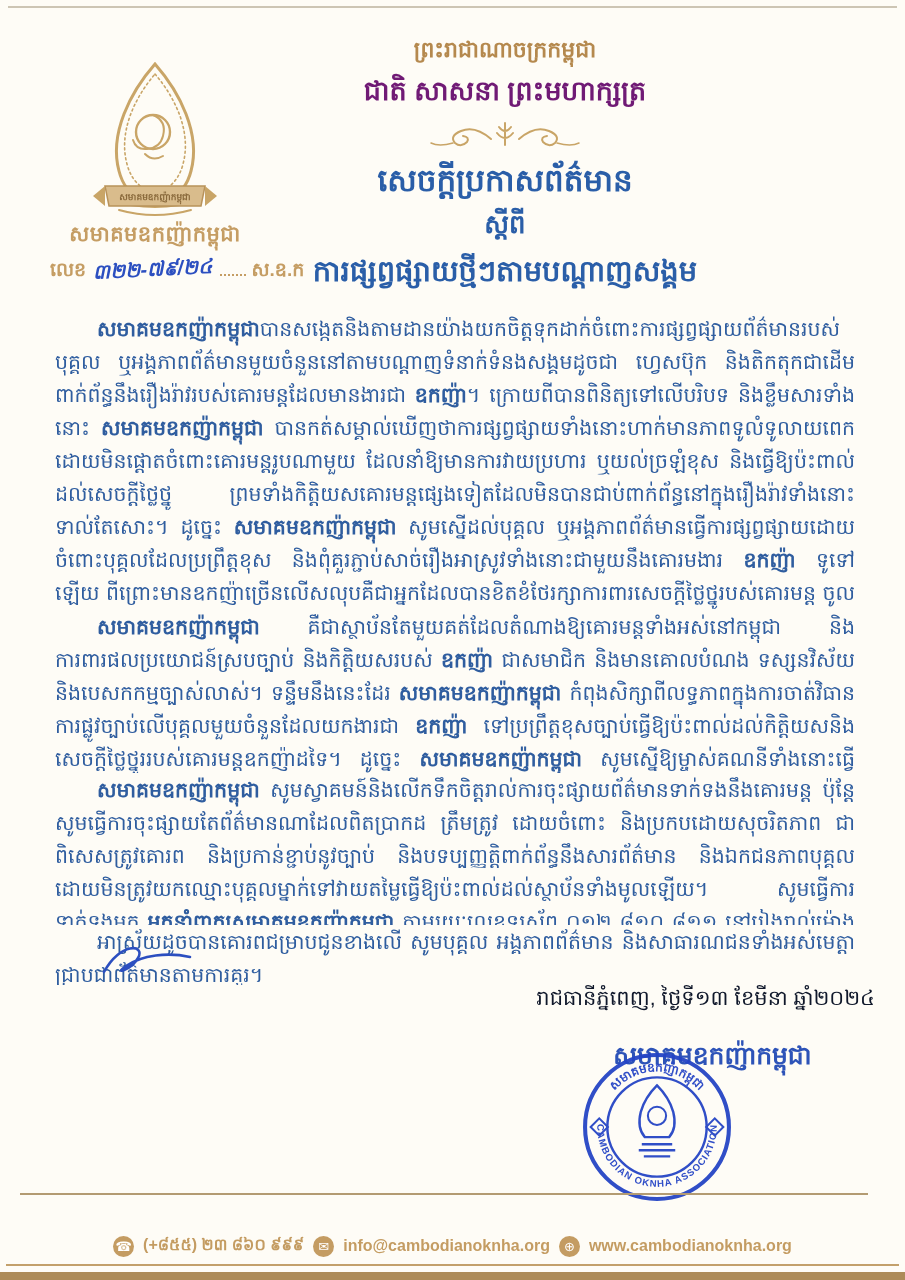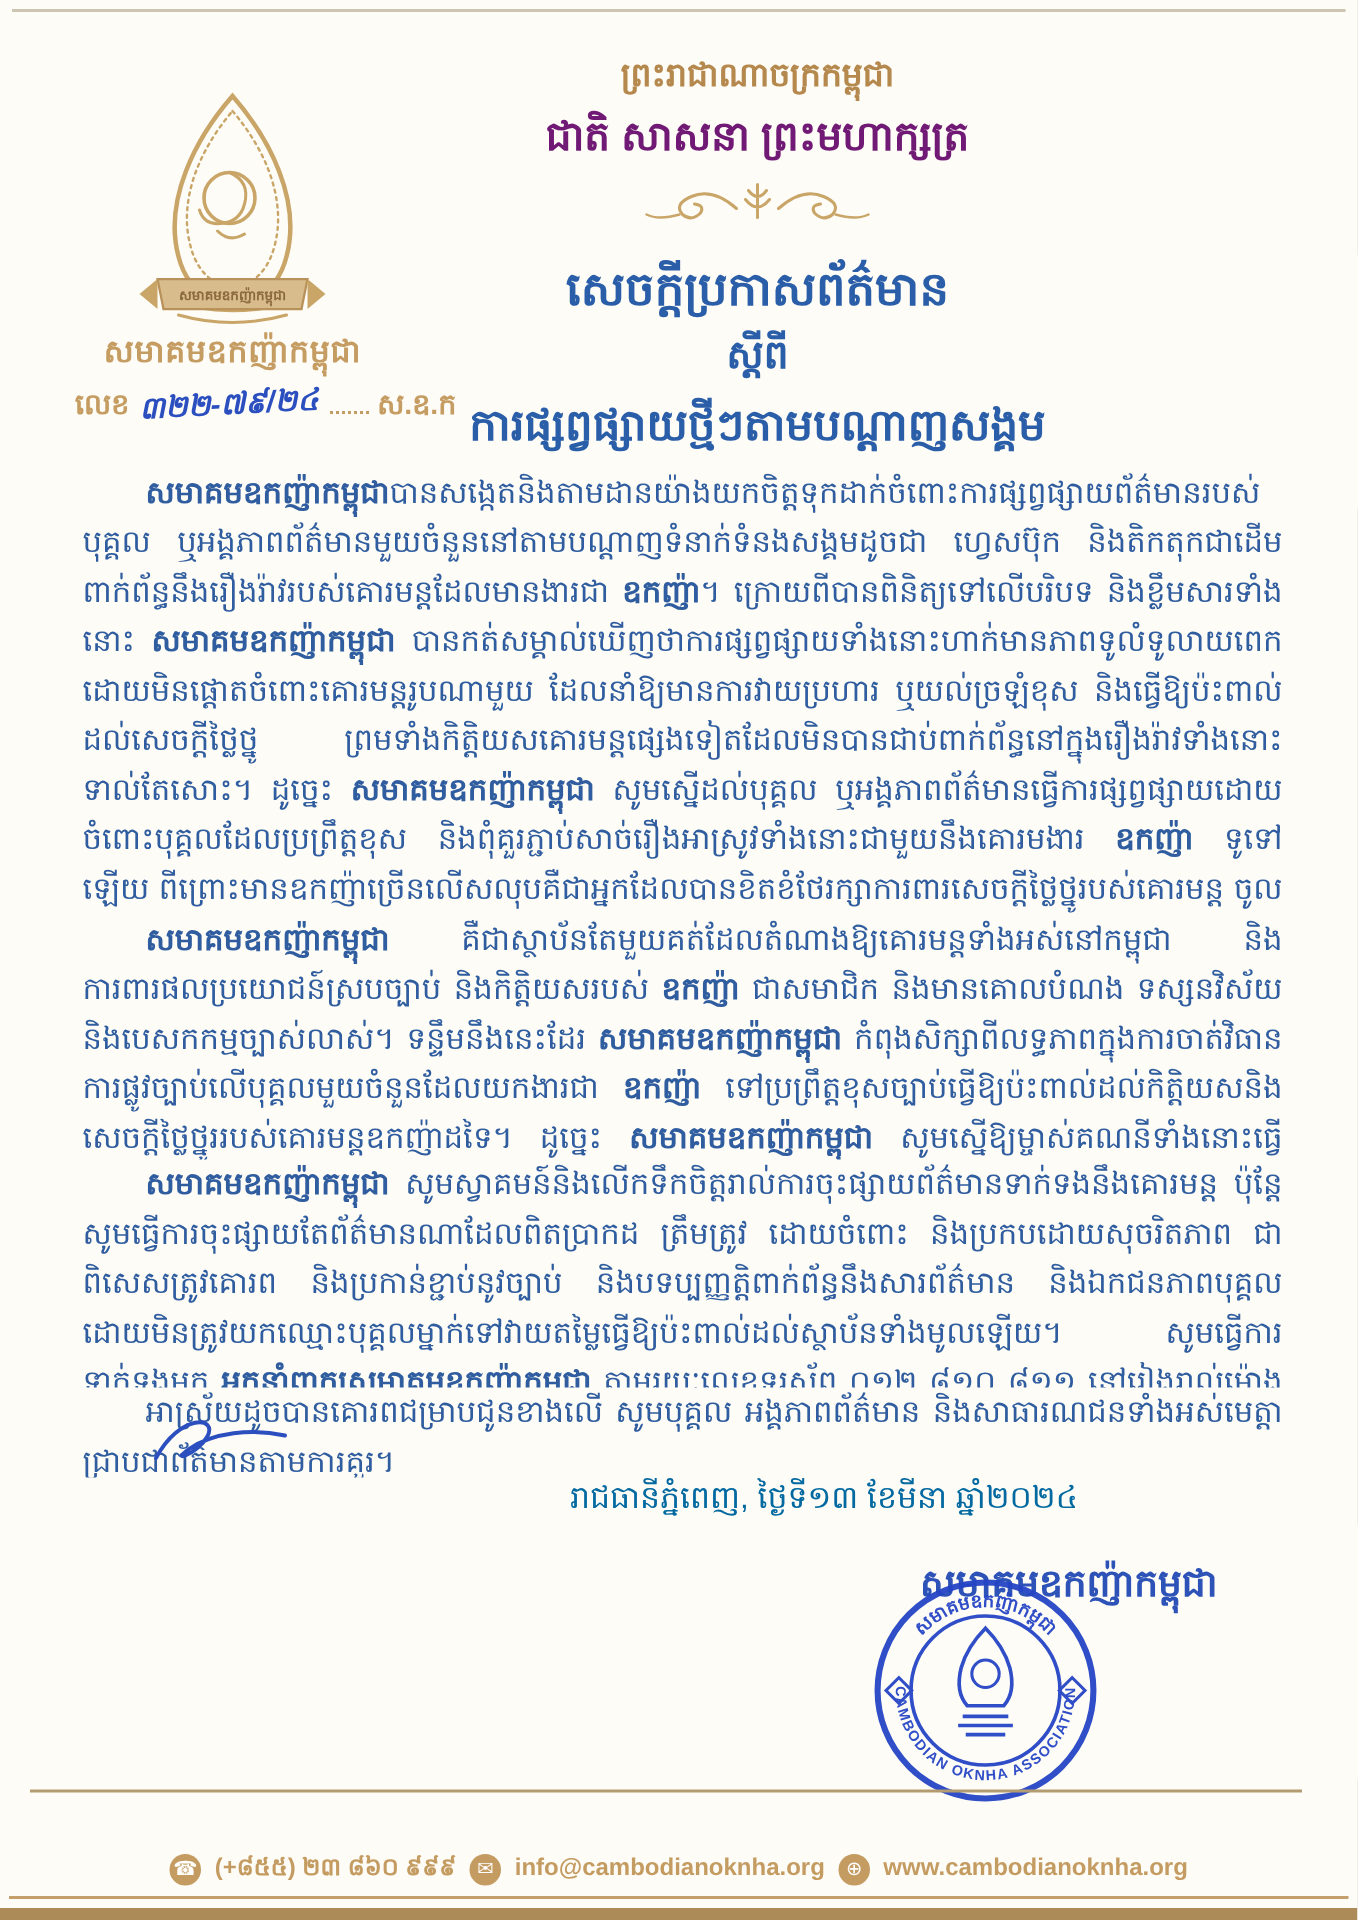--- a/index.html
+++ b/index.html
@@ -17,35 +17,35 @@
   .logo-name{margin-top:0;font-weight:bold;font-size:21px;color:#c59d63;letter-spacing:.5px;}
   .ref-line{margin-top:5px;font-size:19px;color:#c59d63;font-weight:bold;white-space:nowrap;}
   .ref-hand{display:inline-block;color:#2c4fc0;font-style:italic;font-weight:bold;
             transform:rotate(-3deg);margin:0 2px;font-size:20px;}
   .ref-dots{display:inline-block;width:26px;border-bottom:2px dotted #c59d63;height:14px;}
   
   .header-text{left:150px;top:36px;width:710px;text-align:center;font-weight:bold;}
   .k1{font-size:22px;color:#b5894e;}
   .k2{font-size:27px;color:#701a75;margin-top:6px;}
   .ornament{display:block;margin:6px auto 0;}
-  .t1{font-size:31px;color:#2a5ea8;margin-top:20px;}
+  .t1{font-size:31px;color:#2a5ea8;margin-top:8px;}
   .t2{font-size:26px;color:#2a5ea8;margin-top:2px;}
   .t3{font-size:29px;color:#2a5ea8;margin-top:7px;}
   .t4{font-size:29px;color:#2a5ea8;margin-top:5px;}
   
   .body{left:55px;top:312px;width:800px;color:#2f5d9f;font-size:20.5px;
         line-height:33px;text-align:justify;}
   .para{margin:0;text-indent:42px;overflow:hidden;}
   .bseg{font-weight:bold;}
   .p0{height:298px;}.p1{height:163px;}.p2{height:152px;}.p3{height:60px;}
   
   .signature{left:100px;top:938px;}
   
   .date1{left:380px;top:984px;width:495px;text-align:center;font-size:21px;color:#2f5d9f;}
-  .date2{left:380px;top:984px;width:495px;text-align:left;font-size:21px;color:#0369a1;}
+  .date2{left:380px;top:984px;width:495px;text-align:right;font-size:21px;color:#0f172a;}
   .org{left:520px;top:1040px;width:385px;text-align:center;font-size:25px;
        font-weight:bold;color:#2d53b8;}
   .stamp{left:581px;top:1051px;opacity:.94;}
   
   .sep{top:1193px;left:20px;width:848px;height:2px;background:#b39b72;}
   .addr{top:1206px;left:0;width:905px;text-align:center;font-size:17px;
         font-weight:bold;color:#c49c62;}
   .contacts{top:1234px;left:0;width:905px;display:flex;justify-content:center;
             align-items:center;gap:9px;font-size:16px;color:#c49c62;font-weight:bold;}
   .cicon{display:inline-flex;width:21px;height:21px;border-radius:50%;

